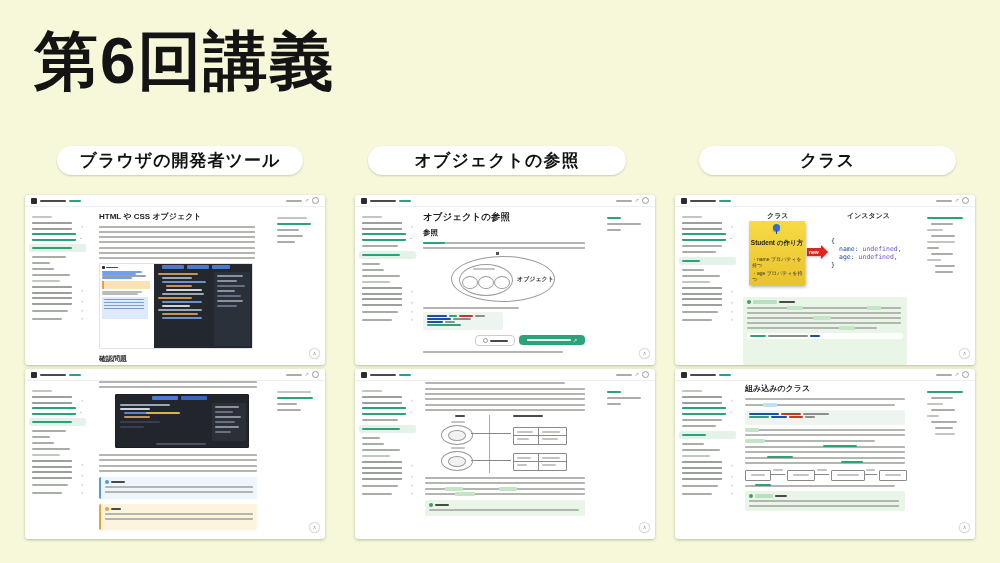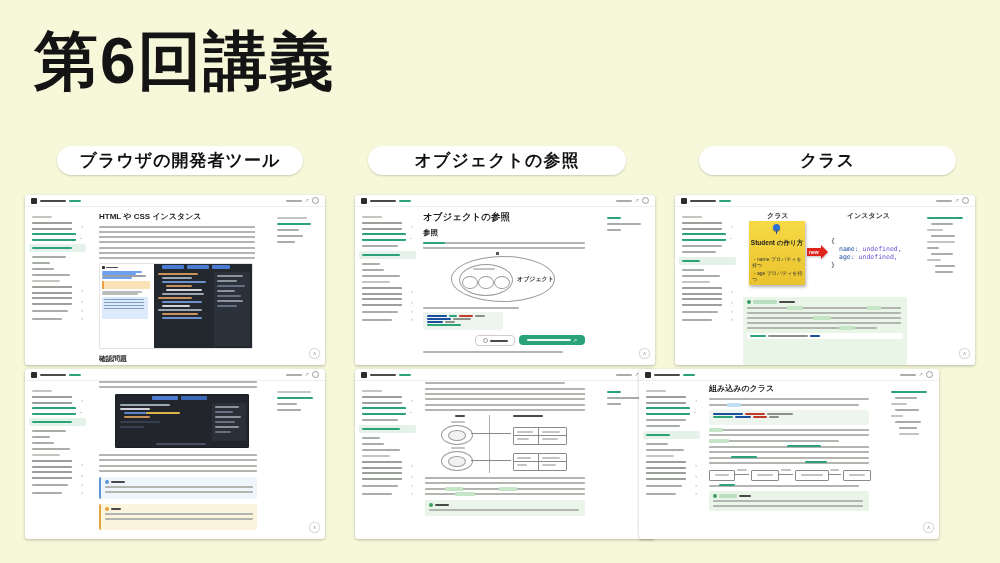--- a/index.html
+++ b/index.html
@@ -134,21 +134,21 @@
     <div class="srow">
         <div class="bar" style="width:36px;margin:0"></div>
         <span class="tinyglyph">›</span>
       </div>
     <div class="srow">
         <div class="bar" style="width:30px;margin:0"></div>
         <span class="tinyglyph">›</span>
       </div>
   </div>
   <div class="main" style="left:74px;width:156px">
-    <div class="h1" style="font-size:8px">HTML や CSS インスタンス</div>
+    <div class="h1" style="font-size:8px">HTML や CSS オブジェクト</div>
     <div class="p" style="width:156px;height:17px;margin-top:4px"></div>
     <div class="p" style="width:156px;height:12px;margin-top:4px"></div>
     <div class="shot" style="width:152px;height:84px;margin-top:4px">
       <div class="shot-left" style="width:54px">
         <div style="display:flex;align-items:center;gap:1px">
           <div class="logo" style="width:3px;height:3px"></div>
           <div class="bar dark" style="width:12px;height:1px"></div>
         </div>
         <div class="seg" style="width:40px;background:#6f9ff1;margin-top:2px"></div>
         <div class="seg" style="width:34px;background:#6f9ff1"></div>
@@ -579,21 +579,21 @@
     </div>
   </div>
   <div class="toc">
     <div class="bar teal" style="width:14px"></div>
     <div class="bar" style="width:34px"></div>
     <div class="bar" style="width:14px"></div>
   </div>
   <div class="fab">∧</div>
 </div>
 
-<div class="card" style="left:639px;top:369px">
+<div class="card" style="left:675px;top:369px">
   <div class="nav">
     <div class="logo"></div>
     <div class="bar dark" style="width:26px"></div>
     <div class="bar teal" style="width:12px"></div>
     <div class="spacer"></div>
     <div class="bar" style="width:16px"></div>
     <span class="tinyglyph">↗</span>
     <div class="circle-icon"></div>
   </div>
   <div class="side">

